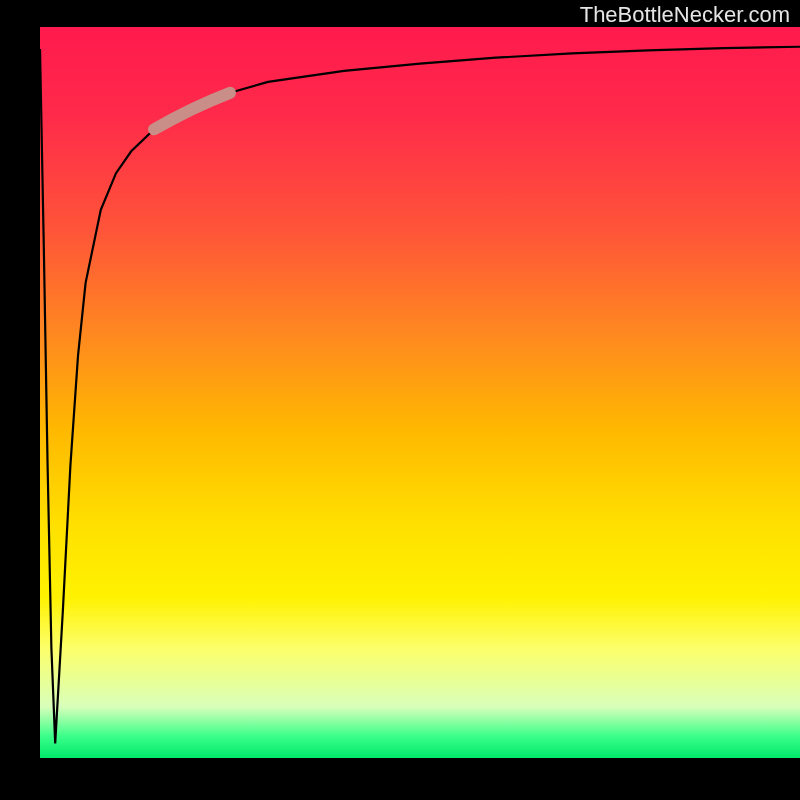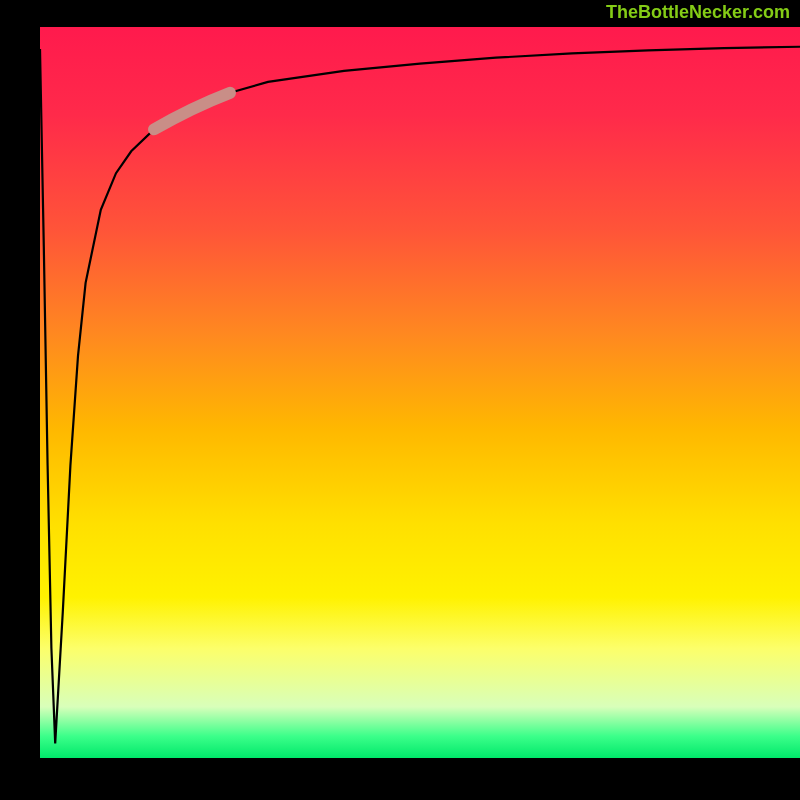--- a/index.html
+++ b/index.html
@@ -8,23 +8,23 @@
     height: 800px;
     background: #000;
     position: relative;
     font-family: Arial, Helvetica, sans-serif;
     overflow: hidden;
   }
   .watermark {
     position: absolute;
     top: 2px;
     right: 10px;
-    color: #84cc16;
-    font-size: 18px;
-    font-weight: 700;
+    color: #e5e5e5;
+    font-size: 22px;
+    font-weight: 400;
     z-index: 5;
   }
   .plot {
     position: absolute;
     left: 40px;
     top: 27px;
     width: 760px;
     height: 731px;
     background: linear-gradient(to bottom,
       #ff1a4d 0%,

